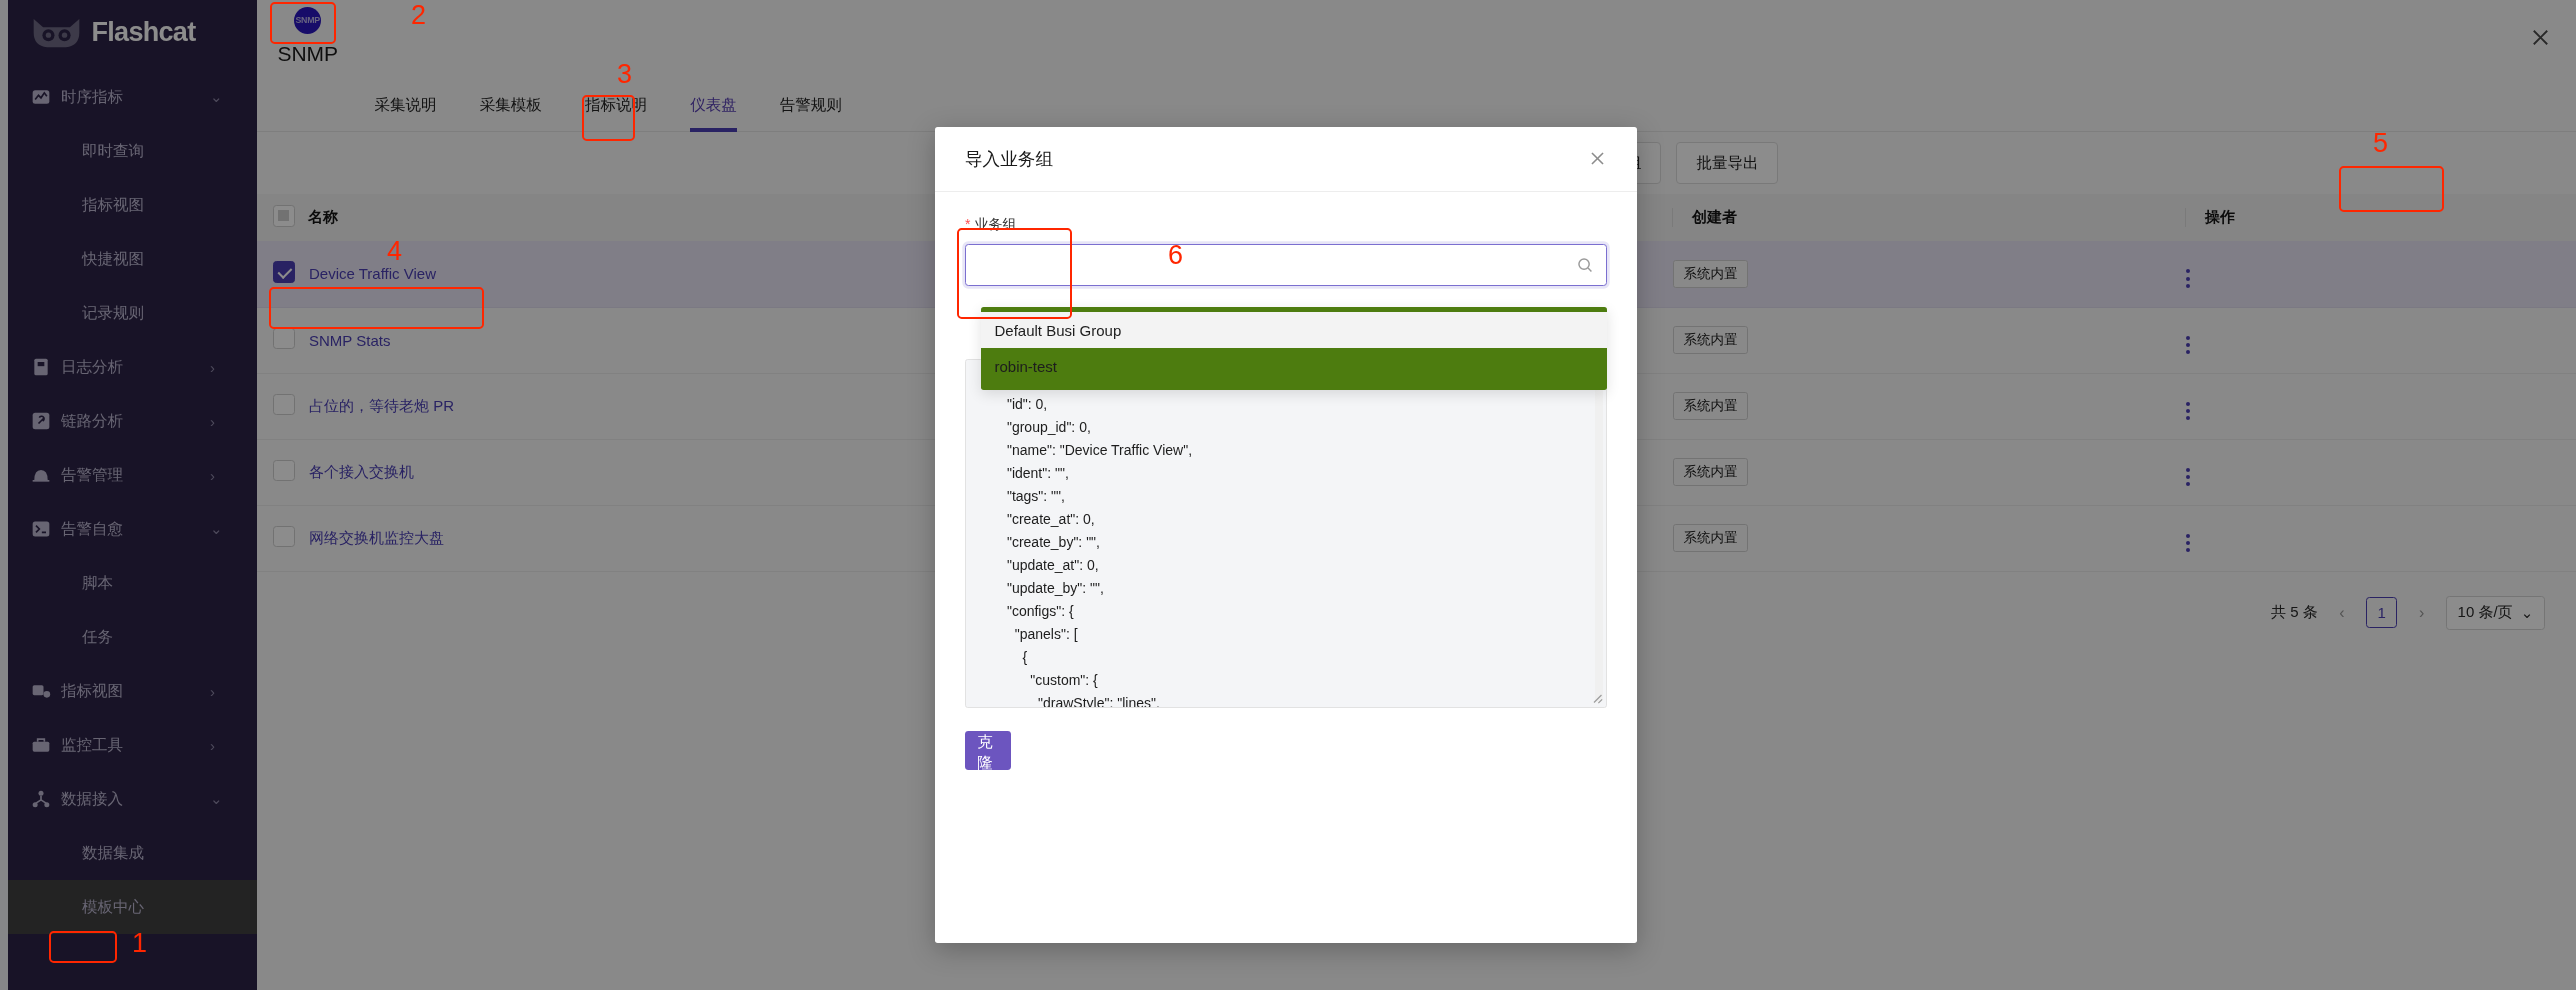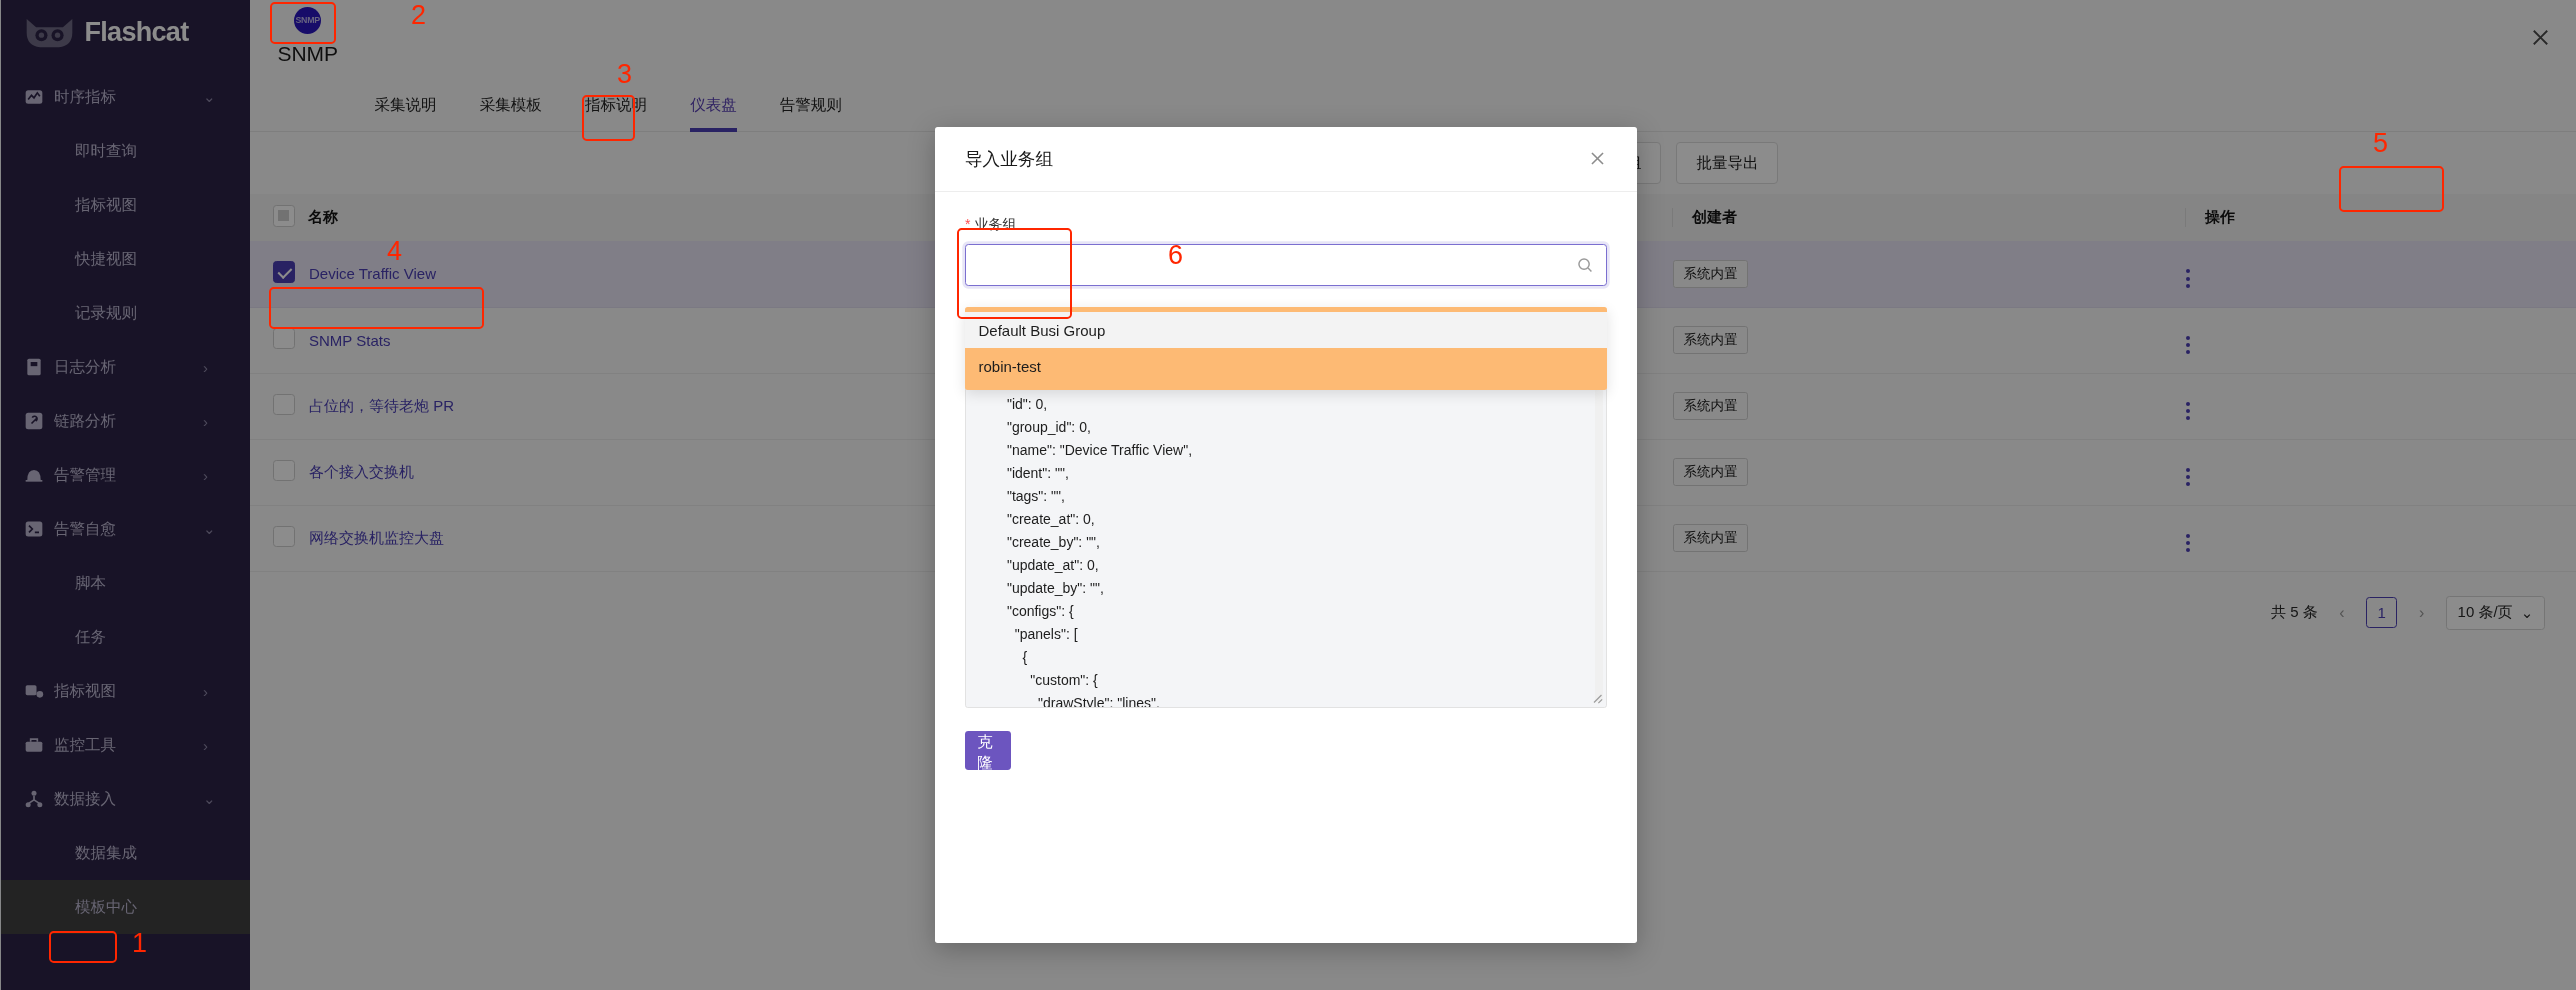--- a/index.html
+++ b/index.html
@@ -5,21 +5,21 @@
   * { box-sizing: border-box; }
   html, body { margin:0; padding:0; }
   body {
     width:2576px; height:990px;
     font-family:"Liberation Sans","DejaVu Sans",sans-serif;
     background:#f5f6f8; overflow:hidden; position:relative;
   }
 
   
   #sidebar{
-    position:absolute; left:1px; top:0; width:249px; height:990px;
+    position:absolute; left:8px; top:0; width:249px; height:990px;
     background:#2d2447; color:#cfcbe0; z-index:5;
   }
   #logo{ display:flex; align-items:center; gap:9.5px; padding:15px 0 20px 23px; }
   #logo .cat{ width:51px; height:35px; position:relative; }
   #logo .cat svg{ width:51px; height:35px; display:block; }
   #logo .word{ font-size:27px; font-weight:700; color:#fff; letter-spacing:-0.7px; }
 
   .nav-item{
     display:flex; align-items:center; height:54px; padding-left:23px;
     font-size:15.5px; color:#bdb8d2; cursor:pointer; position:relative;
@@ -124,21 +124,21 @@
   #m-body{ padding:24px 30px 0 30px; position:relative; }
   .req{ font-size:14px; color:#333; margin-bottom:9.5px; }
   .req .star{ color:#ff4d4f; margin-right:4px; }
   #selbox{ height:42px; border:1.4px solid #7b6fd0; border-radius:3.4px; background:#fff;
            display:flex; align-items:center; padding:0 12px; position:relative;
            box-shadow:0 0 0 2.7px rgba(123,111,208,.18); }
   #selbox input{ border:0; outline:0; font-size:15px; width:100%; background:transparent;
                  font-family:inherit; }
   #selbox .s-ic{ position:absolute; right:12px; top:11.5px; }
   #selbox .s-ic svg{ width:17.6px; height:17.6px; stroke:#9a9a9a; fill:none; }
-  #dropdown{ position:absolute; left:30px; right:30px; top:115px; background:#fdba74;
+  #dropdown{ position:absolute; left:46px; right:30px; top:115px; background:#4d7c0f;
              box-shadow:0 4px 13.5px rgba(0,0,0,.12); border-radius:2.7px; z-index:3;
              padding:5.4px 0; }
   .opt{ height:36px; display:flex; align-items:center; padding-left:13.5px;
         font-size:15px; color:#1d1d1d; cursor:pointer; }
   .opt.hover{ background:#f3f3f3; }
   #code{
     margin:73px 0 0 0; border:0.7px solid #e2e2e2; border-radius:2.7px; background:#f4f5f7;
     height:349px; position:relative; overflow:hidden;
     font-family:"Liberation Sans","DejaVu Sans",sans-serif;
   }

